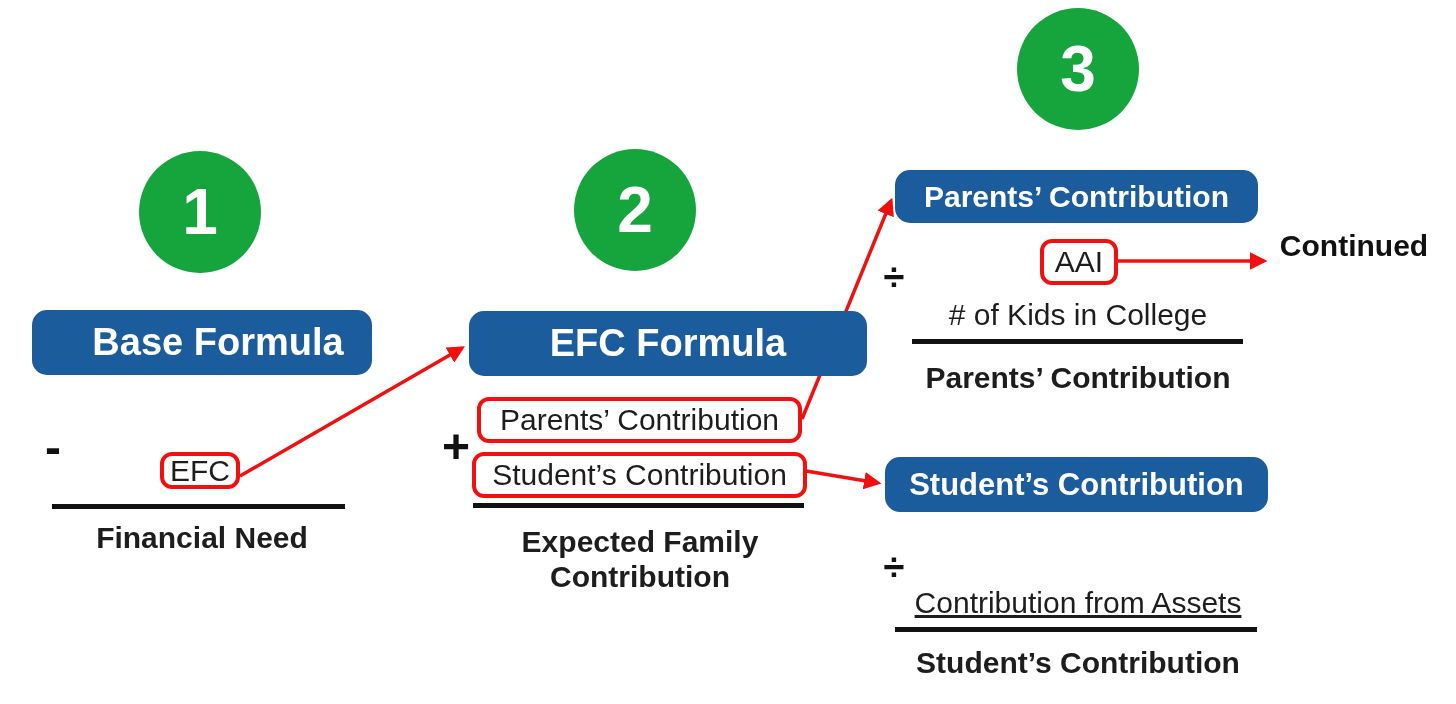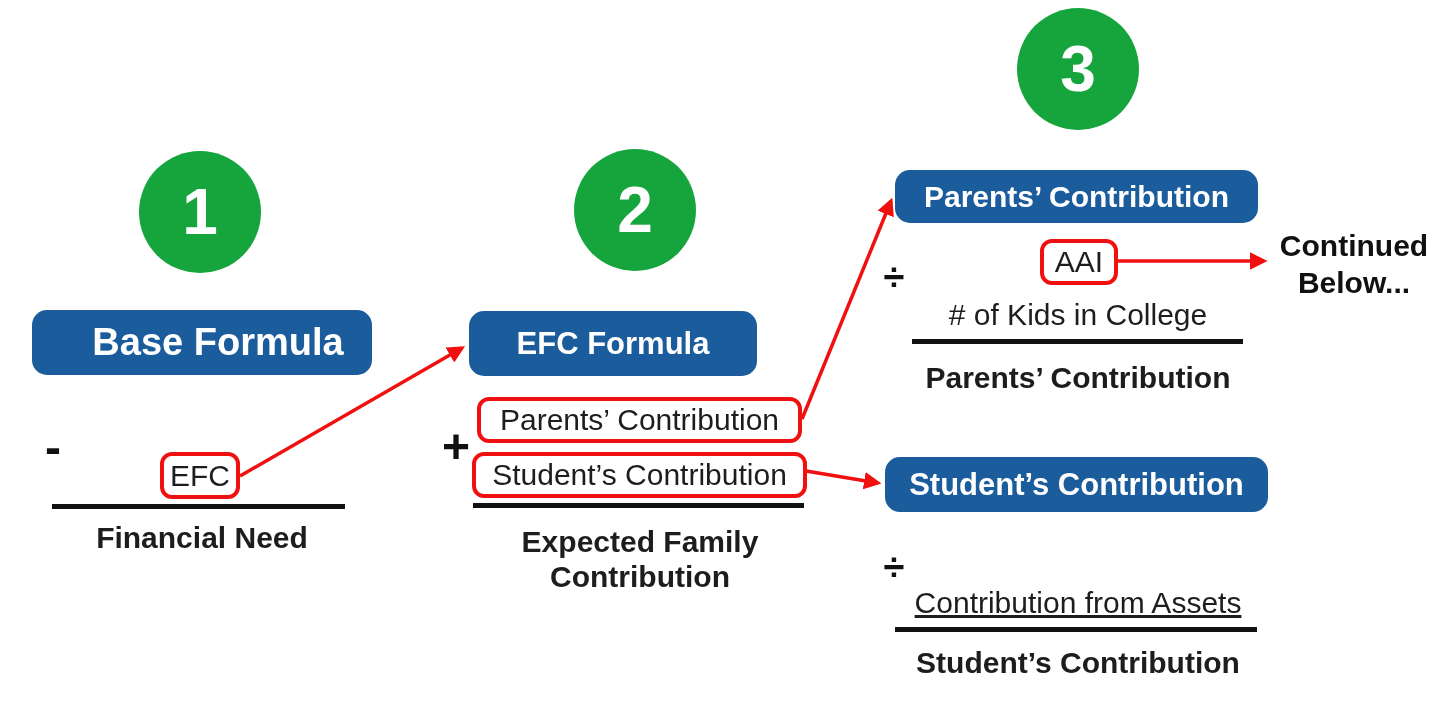--- a/index.html
+++ b/index.html
@@ -99,43 +99,42 @@
     </defs>
     <path class="shaft" d="M 240 476 L 462 348" marker-end="url(#ah)"></path>
     <path class="shaft" d="M 802 419 L 891 201" marker-end="url(#ah)"></path>
     <path class="shaft" d="M 806 471 L 878 483" marker-end="url(#ah)"></path>
     <path class="shaft" d="M 1118 261 L 1264 261" marker-end="url(#ah)"></path>
   </svg>
 
   <div class="badge" style="left:139px; top:151px;">1</div>
   <div class="hdr" style="left:32px; top:310px; width:340px; height:65px; font-size:38px;padding-left:32px;">Base Formula</div>
   <div class="op" style="left:38px; top:424px; width:30px; font-size:48px;">-</div>
-  <div class="rbox" style="left:160px; top:452px; width:80px; height:47px;">EFC</div>
+  <div class="rbox" style="left:160px; top:452px; width:80px; height:37px;">EFC</div>
   <div class="line" style="left:52px; top:504px; width:293px;"></div>
   <div class="t bold" style="left:42px; top:521px; width:320px;">Financial Need</div>
 
   <div class="badge" style="left:574px; top:149px;">2</div>
-  <div class="hdr" style="left:469px; top:311px; width:288px; height:65px; font-size:31px;">EFC Formula</div>
+  <div class="hdr" style="left:469px; top:311px; width:398px; height:65px; font-size:38px;">EFC Formula</div>
   <div class="op" style="left:432px; top:423px; width:48px; font-size:48px; font-weight:600;">+</div>
   <div class="rbox" style="left:477px; top:397px; width:325px; height:46px;">Parents’ Contribution</div>
   <div class="rbox" style="left:472px; top:452px; width:335px; height:46px;">Student’s Contribution</div>
   <div class="line" style="left:473px; top:503px; width:331px;"></div>
   <div class="t bold" style="left:470px; top:525px; width:340px;">Expected Family</div>
   <div class="t bold" style="left:470px; top:560px; width:340px;">Contribution</div>
 
   <div class="badge" style="left:1017px; top:8px;">3</div>
 
   <div class="hdr" style="left:895px; top:170px; width:363px; height:53px; font-size:30px;">Parents’ Contribution</div>
   <div class="rbox" style="left:1040px; top:239px; width:78px; height:46px;">AAI</div>
   <div class="op" style="left:876px; top:258px; width:36px; font-size:38px;">÷</div>
   <div class="t" style="left:900px; top:298px; width:356px;"># of Kids in College</div>
   <div class="line" style="left:912px; top:339px; width:331px;"></div>
   <div class="t bold" style="left:900px; top:361px; width:356px;">Parents’ Contribution</div>
   <div class="t note" style="left:1276px; top:229px; width:156px;">Continued</div>
-  <div class="t note" style="left:1276px; top:266px; width:156px;">Below...</div>
 
   <div class="hdr" style="left:885px; top:457px; width:383px; height:55px; font-size:31px;">Student’s Contribution</div>
   <div class="op" style="left:876px; top:548px; width:36px; font-size:38px;">÷</div>
   <div class="t" style="left:888px; top:586px; width:380px;text-decoration:underline;">Contribution from Assets</div>
   <div class="line" style="left:895px; top:627px; width:362px;"></div>
   <div class="t bold" style="left:898px; top:646px; width:360px;">Student’s Contribution</div>
 
 </div>
 
 </body></html>

